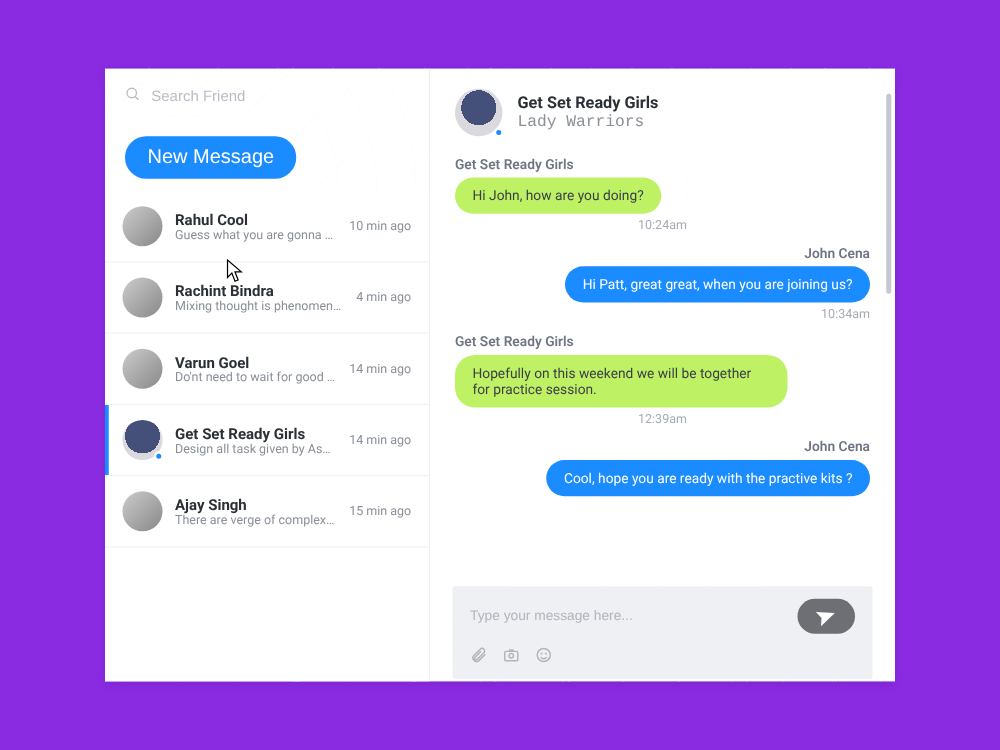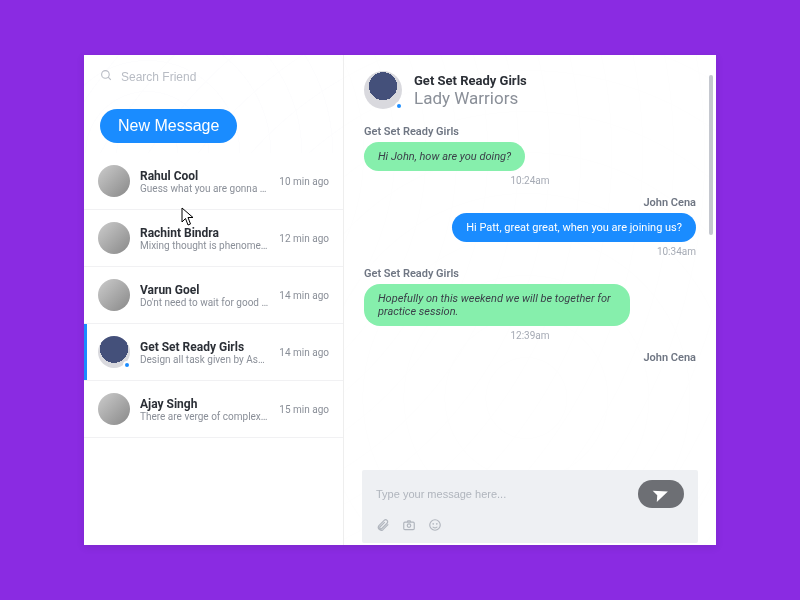--- a/index.html
+++ b/index.html
@@ -84,36 +84,36 @@
     flex: 1; display: flex; flex-direction: column;
     background: rgba(255,255,255,0.92);
     position: relative;
   }
   .chat-header {
     display: flex; align-items: center; gap: 12px;
     padding: 16px 20px 12px;
   }
   .chat-header .avatar { width: 38px; height: 38px; }
   .ch-title { font-size: 13px; font-weight: 700; color: #2b2f36; }
-  .ch-sub { font-size: 17px; color: #8a8f98; }
+  .ch-sub { font-size: 13px; color: #8a8f98; font-family: Liberation Mono, monospace; }
   .messages {
     flex: 1; overflow-y: auto;
     padding: 4px 20px 6px;
   }
   .grp { margin-bottom: 10px; }
   .sender {
     font-size: 11px; font-weight: 600; color: #6f7683; margin-bottom: 4px;
   }
   .sender.right { text-align: right; }
   .bubble {
     display: inline-block;
     padding: 8px 14px; border-radius: 16px;
     font-size: 11px; max-width: 80%;
   }
-  .bubble.left { background: #86efac; color: #3a3f48; font-style: italic; }
+  .bubble.left { background: #bef264; color: #3a3f48; }
   .row-right { text-align: right; }
   .bubble.right { background: #1a8cff; color: #fff; }
   .time { font-size: 10px; color: #a6abb5; margin-top: 4px; text-align: center; }
   .time.right { text-align: right; }
   .composer {
     margin: 10px 18px 2px;
     background: #eef0f3;
     border-radius: 2px;
     padding: 10px 14px 8px;
   }
@@ -170,21 +170,21 @@
       <div class="tpreview">Guess what you are gonna get with...</div>
     </div>
     <div class="ttime">10 min ago</div>
         </div>
         <div class="thread-item">
     <div class="avatar "></div>
     <div class="tmeta">
       <div class="tname">Rachint Bindra</div>
       <div class="tpreview">Mixing thought is phenomenal dis-...</div>
     </div>
-    <div class="ttime">12 min ago</div>
+    <div class="ttime">4 min ago</div>
         </div>
         <div class="thread-item">
     <div class="avatar "></div>
     <div class="tmeta">
       <div class="tname">Varun Goel</div>
       <div class="tpreview">Do'nt need to wait for good things t...</div>
     </div>
     <div class="ttime">14 min ago</div>
         </div>
         <div class="thread-item active">
@@ -241,20 +241,23 @@
         </div>
         <div class="grp">
     <div class="sender ">Get Set Ready Girls</div>
     <div class="">
       <div class="bubble left">Hopefully on this weekend we will be together for practice session.</div>
     </div>
     <div class="time ">12:39am</div>
         </div>
         <div class="grp">
     <div class="sender right">John Cena</div>
+    <div class="row-right">
+      <div class="bubble right">Cool, hope you are ready with the practive kits ?</div>
+    </div>
     </div>
       </div>
     <div class="composer">
       <div class="composer-top">
         <input class="composer-input" placeholder="Type your message here..." style="">
         <button class="send-btn">
           <svg viewBox="0 0 24 24" fill="#fff">
               <path d="M2 21l21-9L2 3l4 9-4 9z"></path>
             </svg>
         </button>

